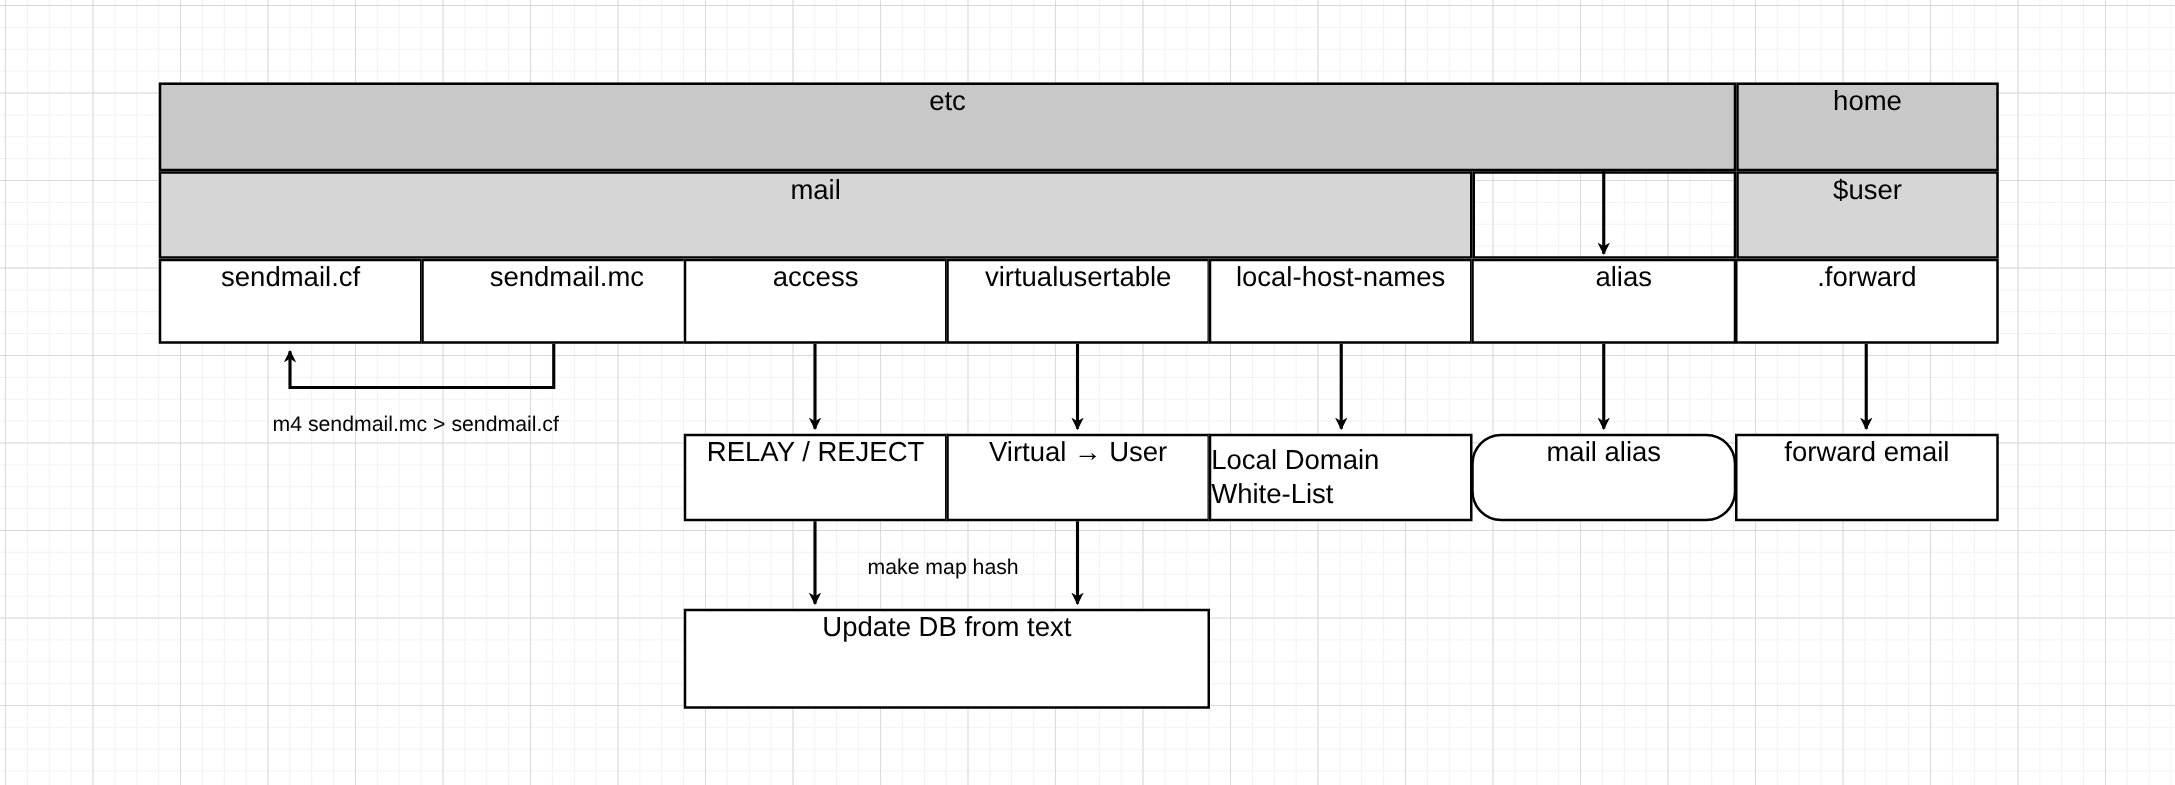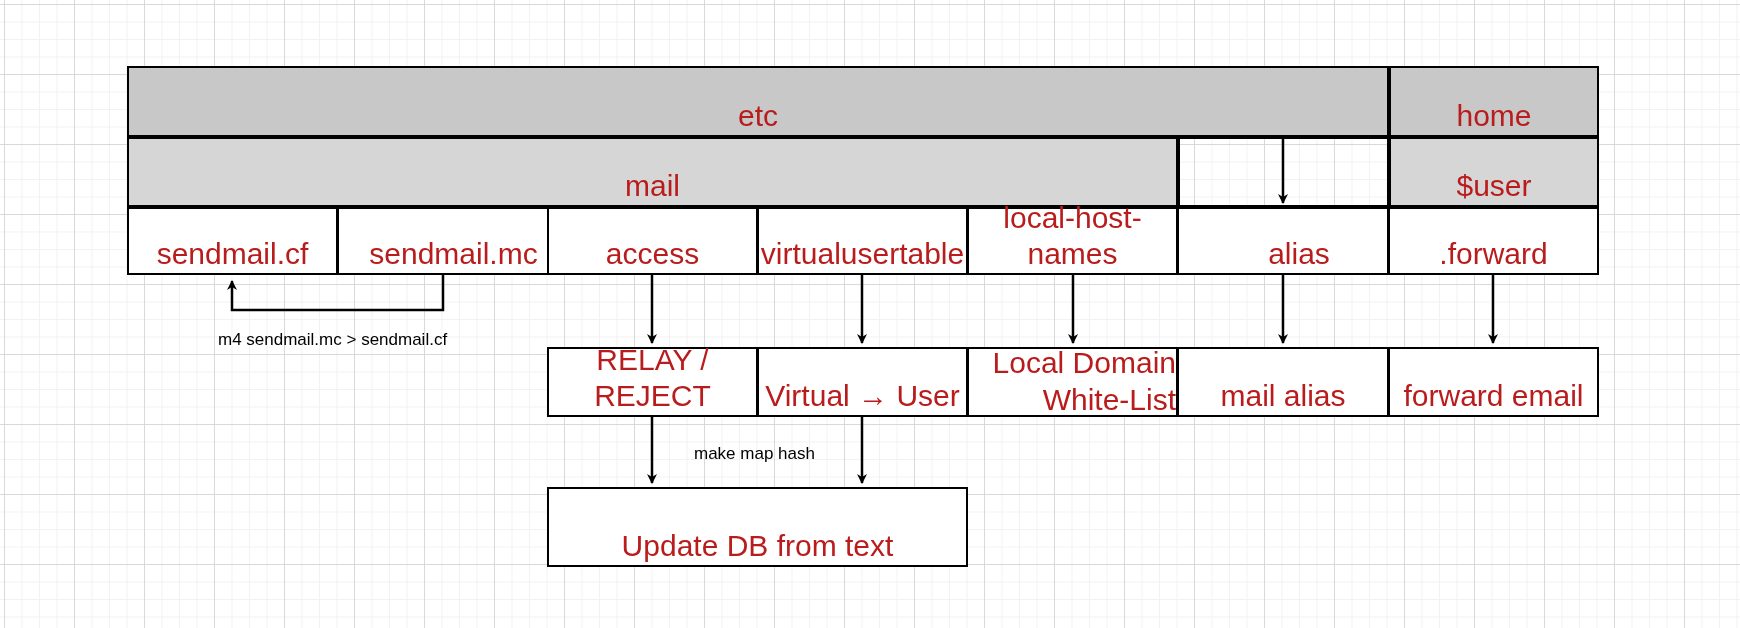--- a/index.html
+++ b/index.html
@@ -23,25 +23,25 @@
       70px 70px,
       17.5px 17.5px,
       17.5px 17.5px;
     background-position: 4px 4px, 4px 4px, 4px 4px, 4px 4px;
   }
   .cell{
     position:absolute;
     box-sizing:border-box;
     border:2px solid #000000;
     display:flex;
-    align-items:flex-end;
+    align-items:flex-start;
     justify-content:center;
     text-align:center;
-    font-size:30px;
-    color:#b91c1c;
+    font-size:22px;
+    color:#000000;
     line-height:1.22;
     background:#ffffff;
   }
   .gray-dark{ background:#c8c8c8; }
   .gray-light{ background:#d6d6d6; }
   .white{ background:#ffffff; }
   .edge-label{
     position:absolute;
     font-size:17px;
     color:#000000;
@@ -103,21 +103,21 @@
   <div class="cell white" style="left:547px;top:347px;width:211px;height:70px;">
     <span>RELAY / REJECT</span>
   </div>
   <div class="cell white" style="left:757px;top:347px;width:211px;height:70px;">
     <span>Virtual → User</span>
   </div>
   <div class="cell white two-line" style="left:967px;top:347px;width:211px;height:70px;">
     <span>Local Domain</span>
     <span>White-List</span>
   </div>
-  <div class="cell white" style="left:1177px;top:347px;width:212px;height:70px;">
+  <div class="cell white" style="left:1177px;top:347px;width:212px;height:70px;border-radius:24px;">
     <span>mail alias</span>
   </div>
   <div class="cell white" style="left:1388px;top:347px;width:211px;height:70px;">
     <span>forward email</span>
   </div>
 
   <div class="cell white" style="left:547px;top:487px;width:421px;height:80px;">
     <span>Update DB from text</span>
   </div>
 

